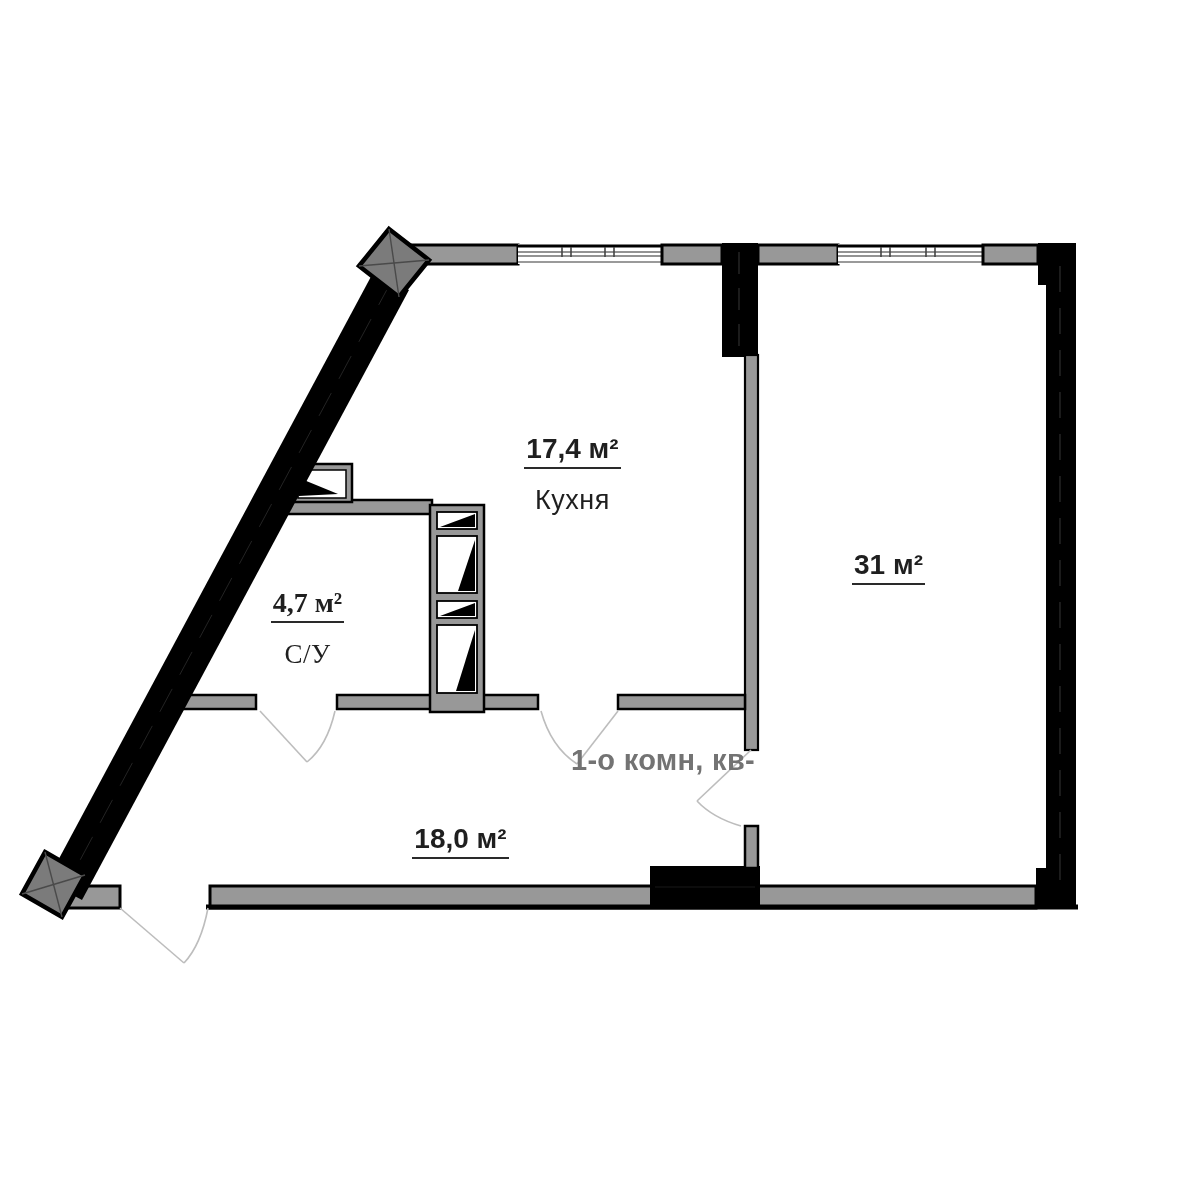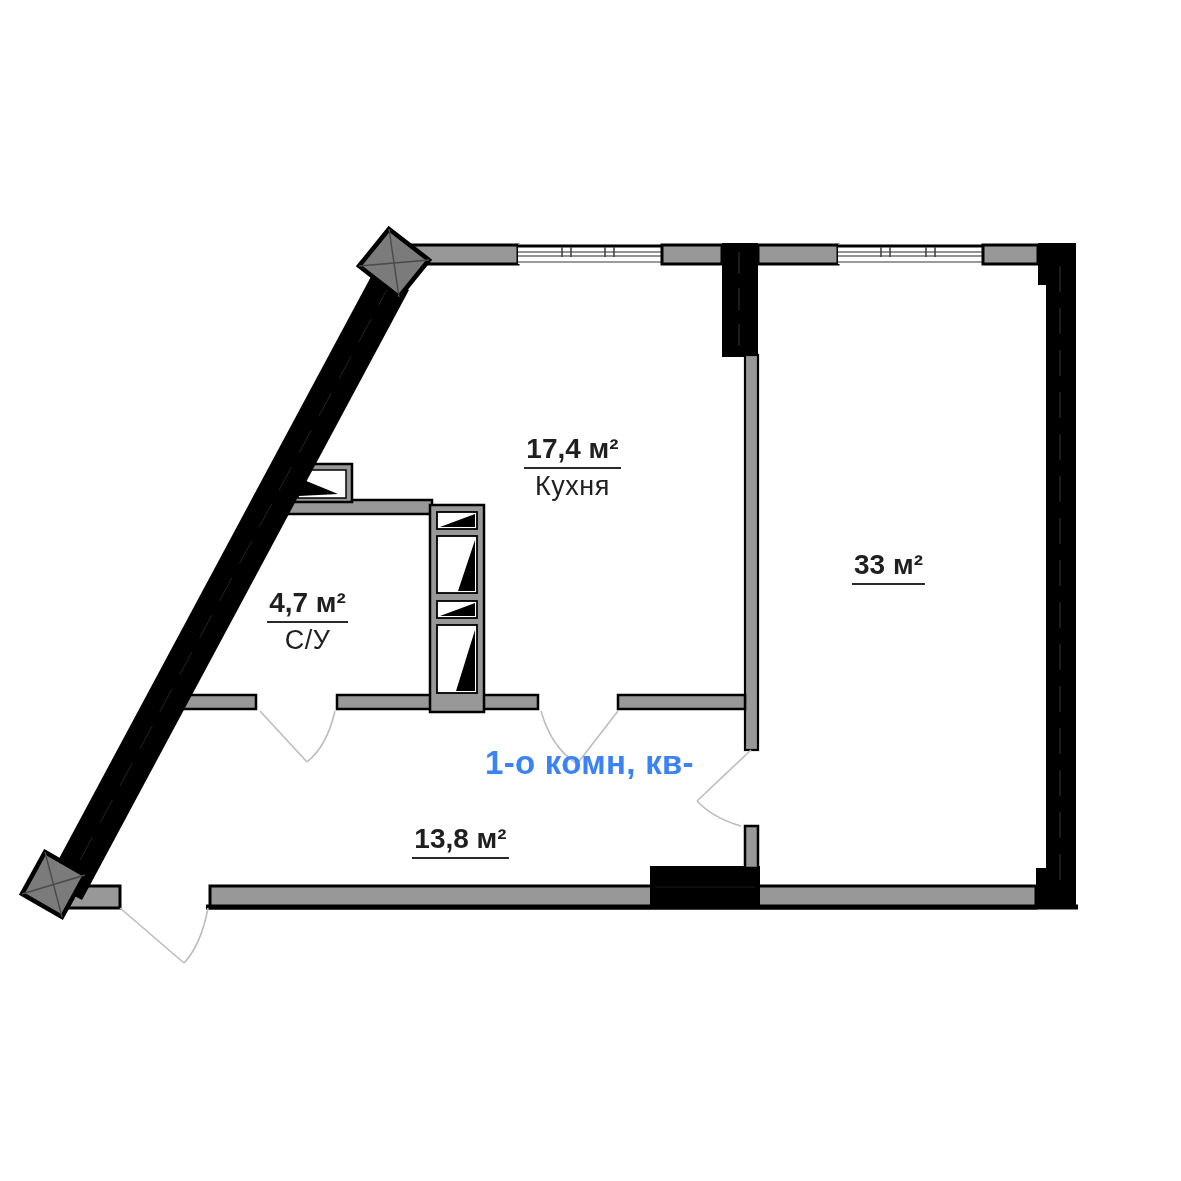--- a/index.html
+++ b/index.html
@@ -23,27 +23,27 @@
     font-size:28px;
     font-weight:600;
     border-bottom:2.5px solid #2a2a2a;
     padding:0 2px 1px 2px;
   }
   .room-label .rname{
     display:block;
     font-size:27px;
     font-weight:400;
     letter-spacing:0.5px;
-    margin-top:1px;
+    margin-top:15px;
   }
   .plan-title{
     position:absolute;
-    text-align:left;
-    color:#3b82f6;
-    font-size:33px;
+    text-align:right;
+    color:#737373;
+    font-size:29px;
     font-weight:700;
     line-height:1.25;
     letter-spacing:0.3px;
   }
 </style>
 </head>
 <body>
 
 <div id="canvas">
 
@@ -165,29 +165,29 @@
       <line x1="85" y1="875" x2="22" y2="894" stroke="#4a4a4a" stroke-width="1.4"></line>
     </g>
   </svg>
 
   <div class="room-label" style="left:470px;top:432px;width:205px;">
     <span class="area">17,4 м²</span>
     <span class="rname">Кухня</span>
   </div>
 
   <div class="room-label" style="left:756px;top:548px;width:265px;">
-    <span class="area">33 м²</span>
+    <span class="area">31 м²</span>
   </div>
 
-  <div class="room-label" style="left:225px;top:586px;width:165px;">
+  <div class="room-label" style="left:225px;top:586px;width:165px;font-family:Liberation Serif, serif;">
     <span class="area">4,7 м²</span>
     <span class="rname">С/У</span>
   </div>
 
   <div class="room-label" style="left:358px;top:822px;width:205px;">
-    <span class="area">13,8 м²</span>
+    <span class="area">18,0 м²</span>
   </div>
 
   <div class="plan-title" style="left:485px;top:742px;width:270px;">
     <div>1-о комн, кв-</div>
   </div>
 
 </div>
 
 </body></html>

